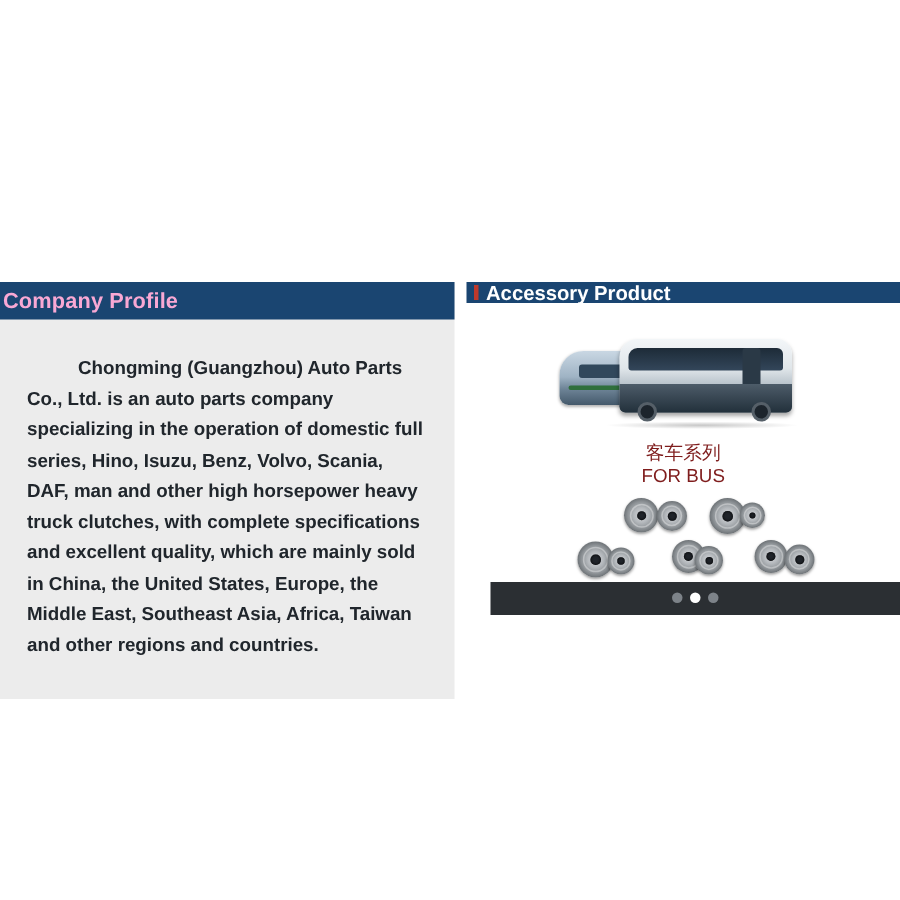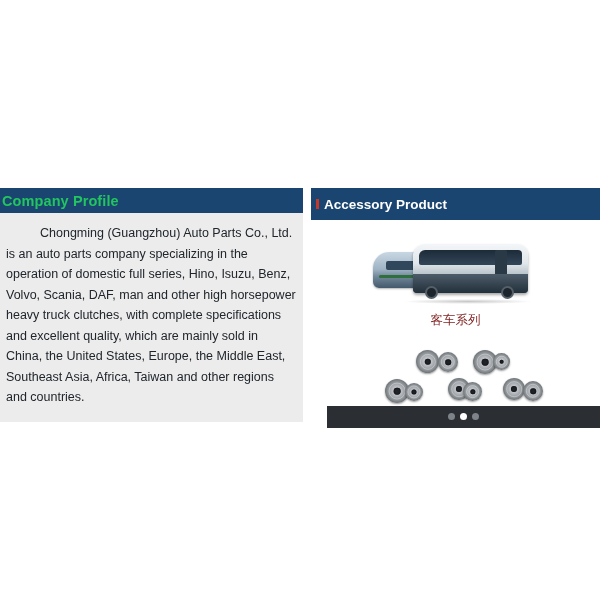--- a/index.html
+++ b/index.html
@@ -35,46 +35,47 @@
     flex-direction: column;
   }
   .left-header {
     background: #1a4571;
     height: 25px;
     display: flex;
     align-items: center;
     padding-left: 2px;
   }
   .left-header .title {
-    color: #22c55e;
+    color: #f9a8d4;
     font-size: 14.5px;
     font-weight: bold;
     letter-spacing: 0.1px;
   }
   .left-body {
     padding: 6px 2px 10px 2px;
     color: #20262c;
     font-size: 12.5px;
     line-height: 20.5px;
   }
   .left-body p {
-    margin: 4px;
+    margin: 16px;
     text-indent: 34px;
+    font-weight: bold;
   }
 
   
   .right-panel {
     width: 289px;
     background: #ffffff;
     display: flex;
     flex-direction: column;
   }
   .right-header {
     background: #1a4571;
-    height: 32px;
+    height: 14px;
     display: flex;
     align-items: center;
     padding-left: 5px;
   }
   .right-header .bar-accent {
     width: 3px;
     height: 10px;
     background: #c0392b;
     margin-right: 5px;
   }
@@ -300,20 +301,21 @@
             <div class="glass"></div>
             <div class="door"></div>
             <div class="lower"></div>
           </div>
           <div class="wheel w1"></div>
           <div class="wheel w2"></div>
         </div>
 
         <div class="bus-caption">
           <div>客车系列</div>
+          <div>FOR BUS</div>
         </div>
 
         <div class="disc-area">
           <div class="disc d1"></div>
           <div class="disc d2"></div>
           <div class="disc d3"></div>
           <div class="disc d4"></div>
           <div class="disc d5"></div>
           <div class="disc d6"></div>
           <div class="disc d7"></div>

